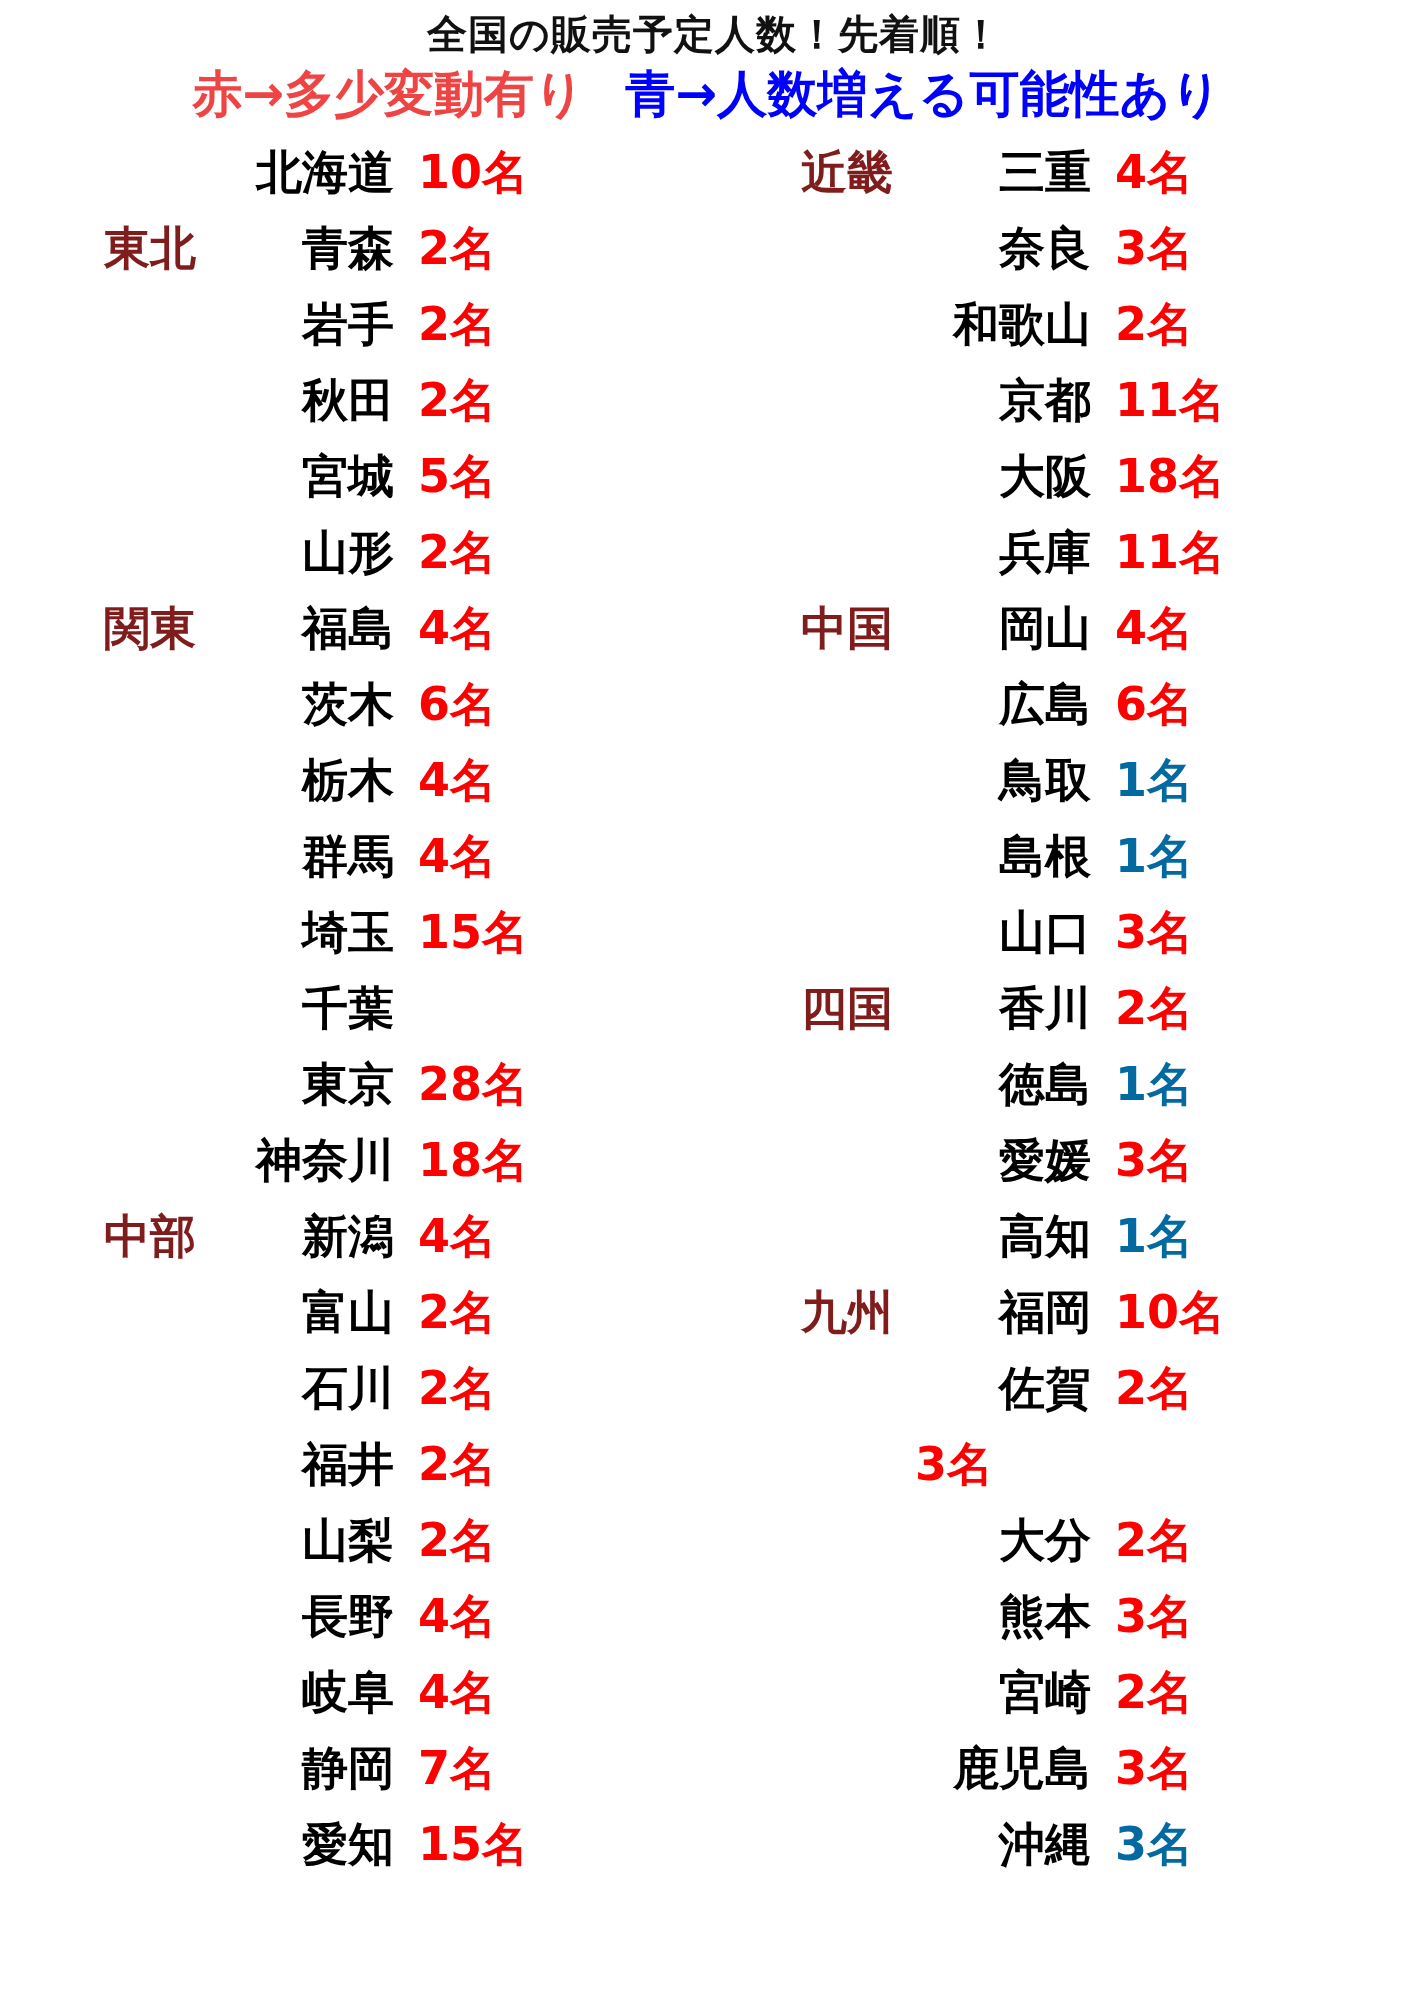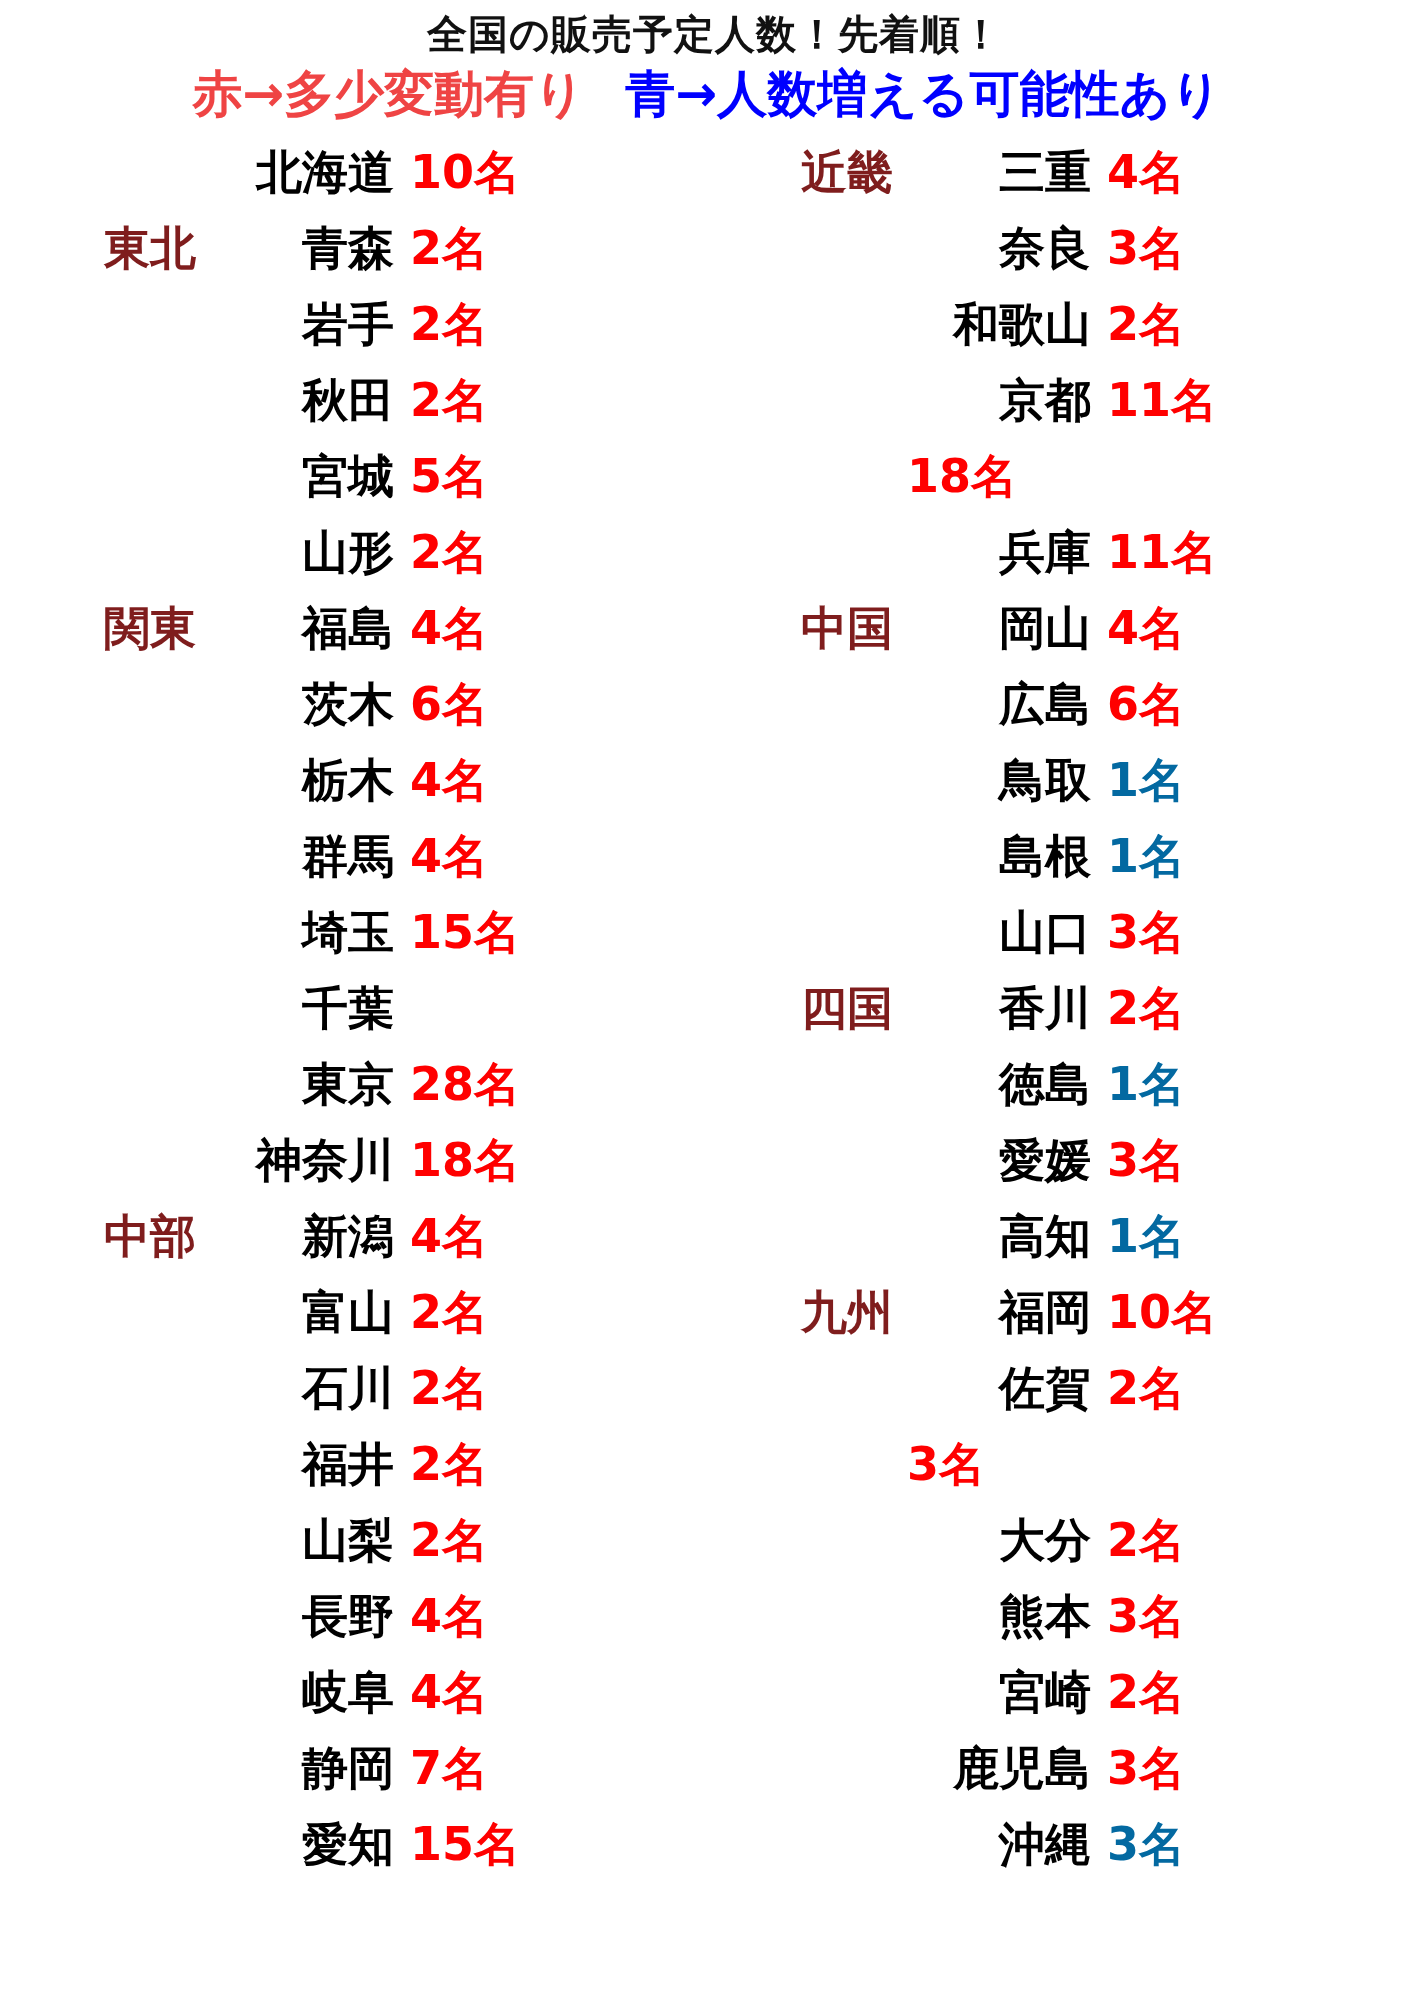--- a/index.html
+++ b/index.html
@@ -82,20 +82,21 @@
     box-sizing: border-box;
     white-space: nowrap;
   }
   .count {
     width: 190px;
     text-align: left;
     font-size: 46px;
     font-weight: bold;
     box-sizing: border-box;
     white-space: nowrap;
+    margin-left: 8px;
   }
   .count.red { color: #ff0000; }
   .count.blue { color: #0369a1; }
 
   
   .col.right .region { width: 200px; }
   .col.right .pref { width: 200px; }
 </style>
 </head>
 <body>
@@ -242,20 +243,21 @@
           <div class="pref">和歌山</div>
           <div class="count red">2名</div>
         </div>
         <div class="row">
           <div class="region"></div>
           <div class="pref">京都</div>
           <div class="count red">11名</div>
         </div>
         <div class="row">
           <div class="region"></div>
+          <div class="pref">大阪</div>
           <div class="count red">18名</div>
         </div>
         <div class="row">
           <div class="region"></div>
           <div class="pref">兵庫</div>
           <div class="count red">11名</div>
         </div>
         <div class="row">
           <div class="region">中国</div>
           <div class="pref">岡山</div>

